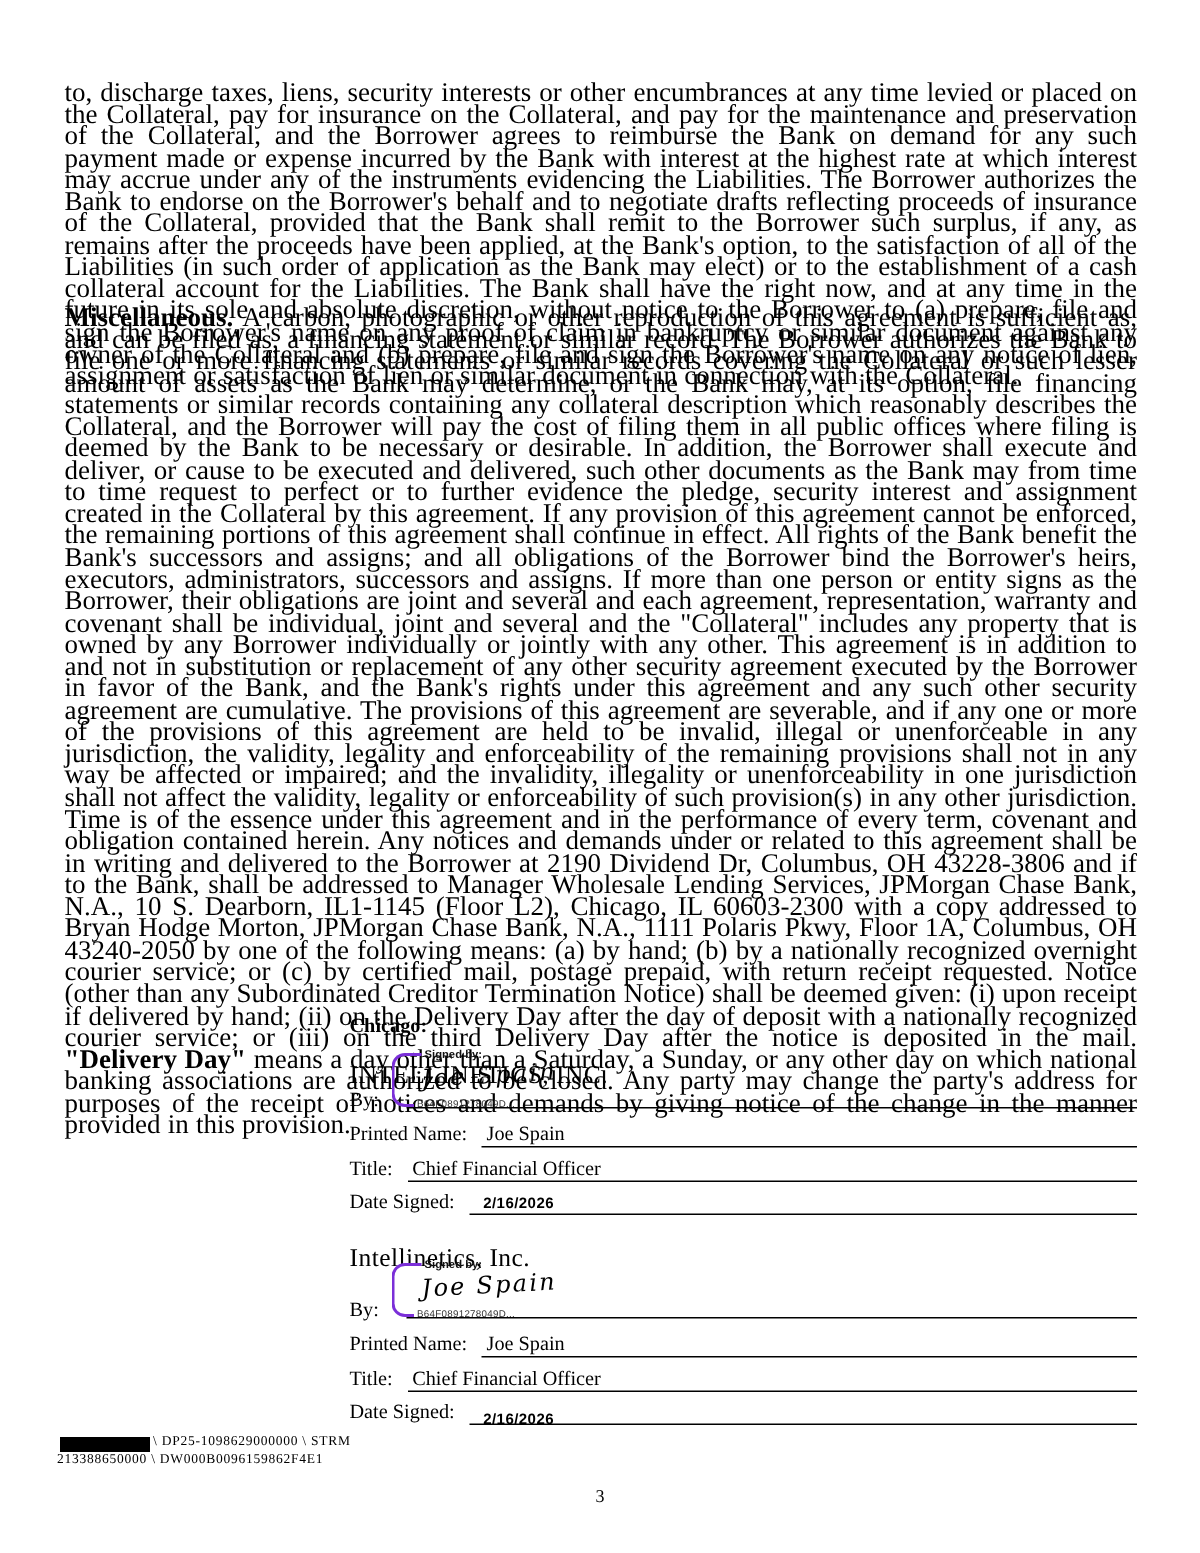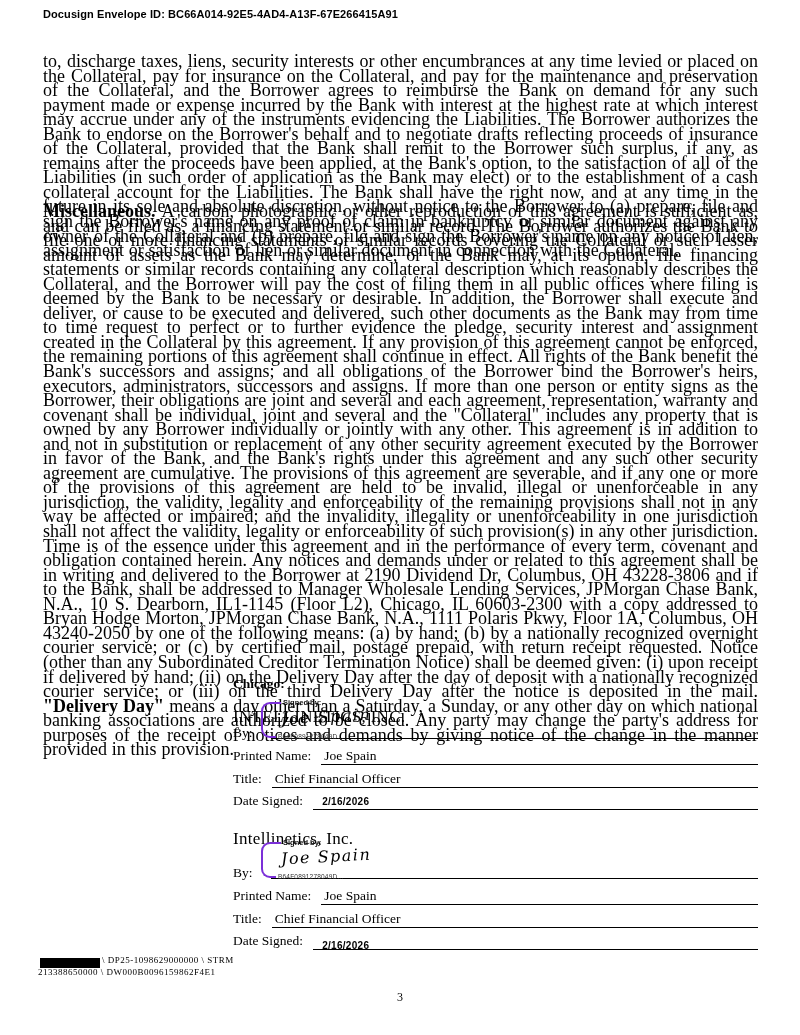--- a/index.html
+++ b/index.html
@@ -76,21 +76,20 @@
   .footer-line { position:absolute; font-size:9px; letter-spacing:0.5px; white-space:nowrap;text-align:right; }
   #fl1 { left:102px; top:955px; }
   #fl2 { left:38px; top:967px; }
   .page-num { position:absolute; left:0; right:0; top:990px; text-align:center; font-size:12px; }
 </style>
 </head>
 <body>
 
 <div class="page">
 
-  <div class="envelope">Docusign Envelope ID: BC66A014-92E5-4AD4-A13F-67E266415A91</div>
 
   <div class="para" id="p1">to, discharge taxes, liens, security interests or other encumbrances at any time levied or placed on the Collateral, pay for insurance on the Collateral, and pay for the maintenance and preservation of the Collateral, and the Borrower agrees to reimburse the Bank on demand for any such payment made or expense incurred by the Bank with interest at the highest rate at which interest may accrue under any of the instruments evidencing the Liabilities. The Borrower authorizes the Bank to endorse on the Borrower's behalf and to negotiate drafts reflecting proceeds of insurance of the Collateral, provided that the Bank shall remit to the Borrower such surplus, if any, as remains after the proceeds have been applied, at the Bank's option, to the satisfaction of all of the Liabilities (in such order of application as the Bank may elect) or to the establishment of a cash collateral account for the Liabilities. The Bank shall have the right now, and at any time in the future in its sole and absolute discretion, without notice to the Borrower to (a) prepare, file and sign the Borrower's name on any proof of claim in bankruptcy or similar document against any owner of the Collateral and (b) prepare, file and sign the Borrower's name on any notice of lien, assignment or satisfaction of lien or similar document in connection with the Collateral.</div>
 
   <div class="para" id="p2">
     <span class="bold">Miscellaneous.</span><span> A carbon, photographic or other reproduction of this agreement is sufficient as, and can be filed as, a financing statement or similar record. The Borrower authorizes the Bank to file one or more financing statements or similar records covering the Collateral or such lesser amount of assets as the Bank may determine, or the Bank may, at its option, file financing statements or similar records containing any collateral description which reasonably describes the Collateral, and the Borrower will pay the cost of filing them in all public offices where filing is deemed by the Bank to be necessary or desirable. In addition, the Borrower shall execute and deliver, or cause to be executed and delivered, such other documents as the Bank may from time to time request to perfect or to further evidence the pledge, security interest and assignment created in the Collateral by this agreement. If any provision of this agreement cannot be enforced, the remaining portions of this agreement shall continue in effect. All rights of the Bank benefit the Bank's successors and assigns; and all obligations of the Borrower bind the Borrower's heirs, executors, administrators, successors and assigns. If more than one person or entity signs as the Borrower, their obligations are joint and several and each agreement, representation, warranty and covenant shall be individual, joint and several and the "Collateral" includes any property that is owned by any Borrower individually or jointly with any other. This agreement is in addition to and not in substitution or replacement of any other security agreement executed by the Borrower in favor of the Bank, and the Bank's rights under this agreement and any such other security agreement are cumulative. The provisions of this agreement are severable, and if any one or more of the provisions of this agreement are held to be invalid, illegal or unenforceable in any jurisdiction, the validity, legality and enforceability of the remaining provisions shall not in any way be affected or impaired; and the invalidity, illegality or unenforceability in one jurisdiction shall not affect the validity, legality or enforceability of such provision(s) in any other jurisdiction. Time is of the essence under this agreement and in the performance of every term, covenant and obligation contained herein. Any notices and demands under or related to this agreement shall be in writing and delivered to the Borrower at 2190 Dividend Dr, Columbus, OH 43228-3806 and if to the Bank, shall be addressed to Manager Wholesale Lending Services, JPMorgan Chase Bank, N.A., 10 S. Dearborn, IL1-1145 (Floor L2), Chicago, IL 60603-2300 with a copy addressed to Bryan Hodge Morton, JPMorgan Chase Bank, N.A., 1111 Polaris Pkwy, Floor 1A, Columbus, OH 43240-2050 by one of the following means: (a) by hand; (b) by a nationally recognized overnight courier service; or (c) by certified mail, postage prepaid, with return receipt requested. Notice (other than any Subordinated Creditor Termination Notice) shall be deemed given: (i) upon receipt if delivered by hand; (ii) on the Delivery Day after the day of deposit with a nationally recognized courier service; or (iii) on the third Delivery Day after the notice is deposited in the mail. </span><span class="bold">"Delivery Day"</span><span> means a day other than a Saturday, a Sunday, or any other day on which national banking associations are authorized to be closed. Any party may change the party's address for purposes of the receipt of notices and demands by giving notice of the change in the manner provided in this provision.</span>
   </div>
 
   <div class="sig-section">
     <div class="sec-label">Chicago:</div>
 

